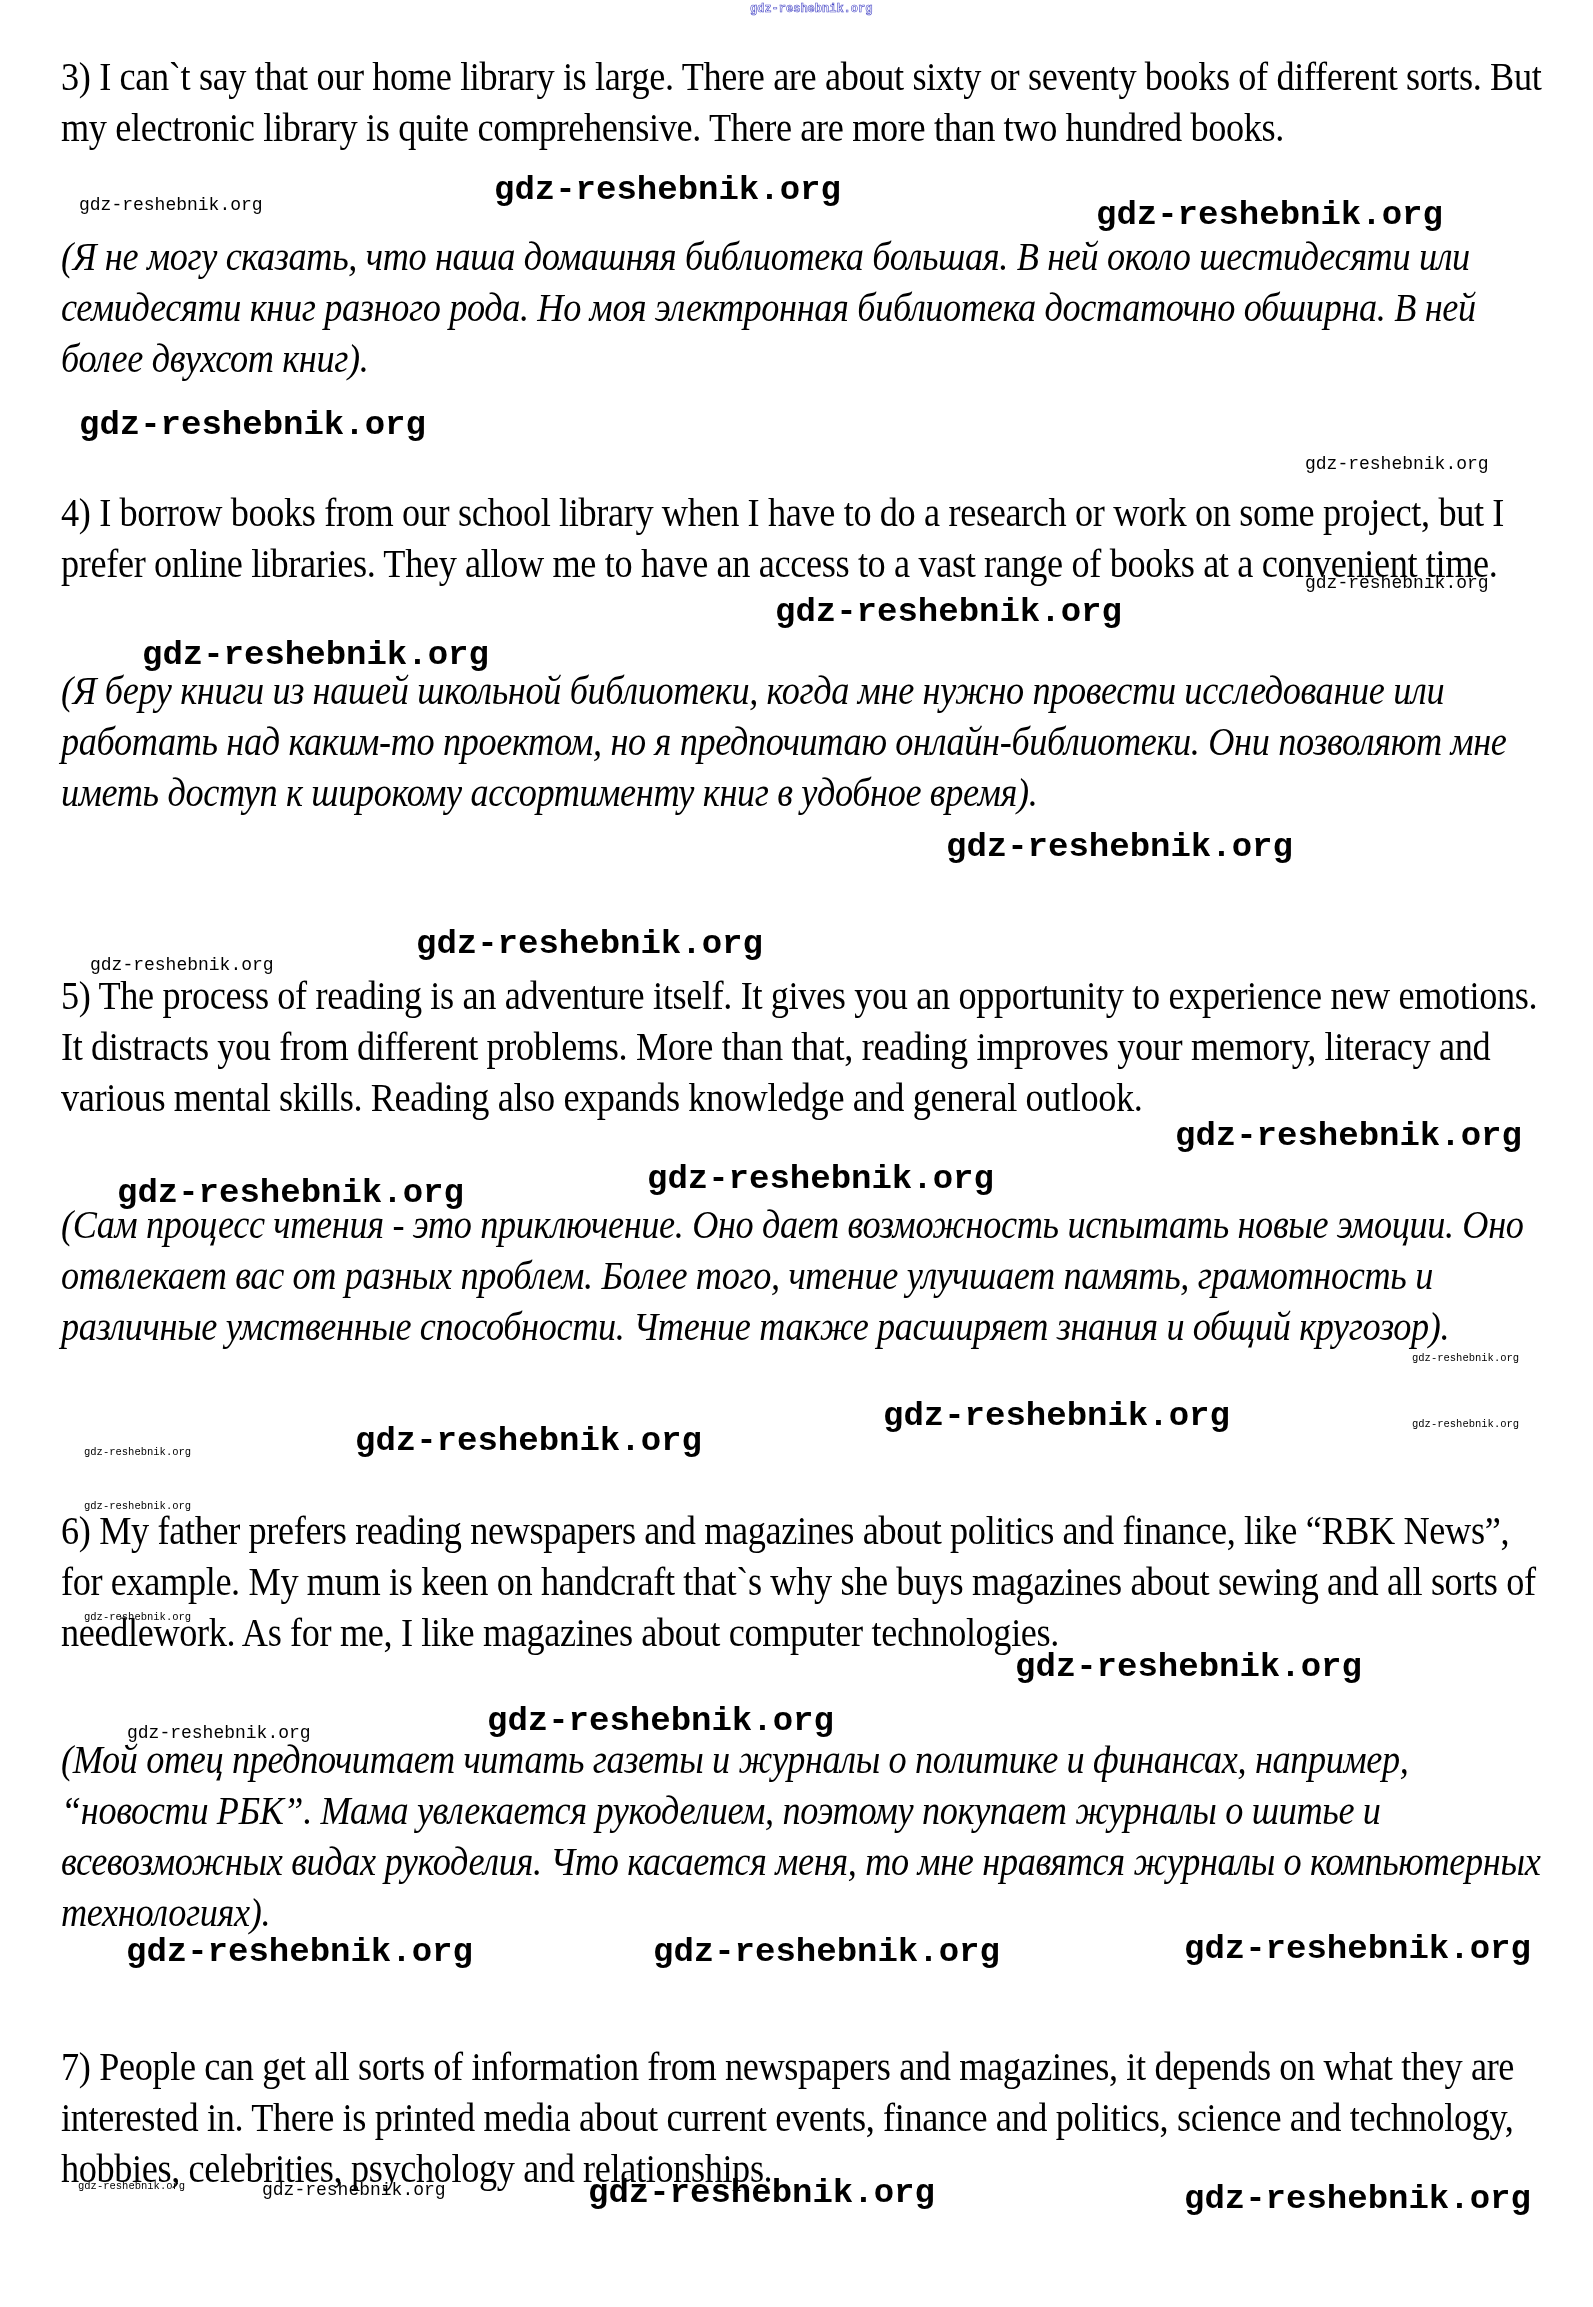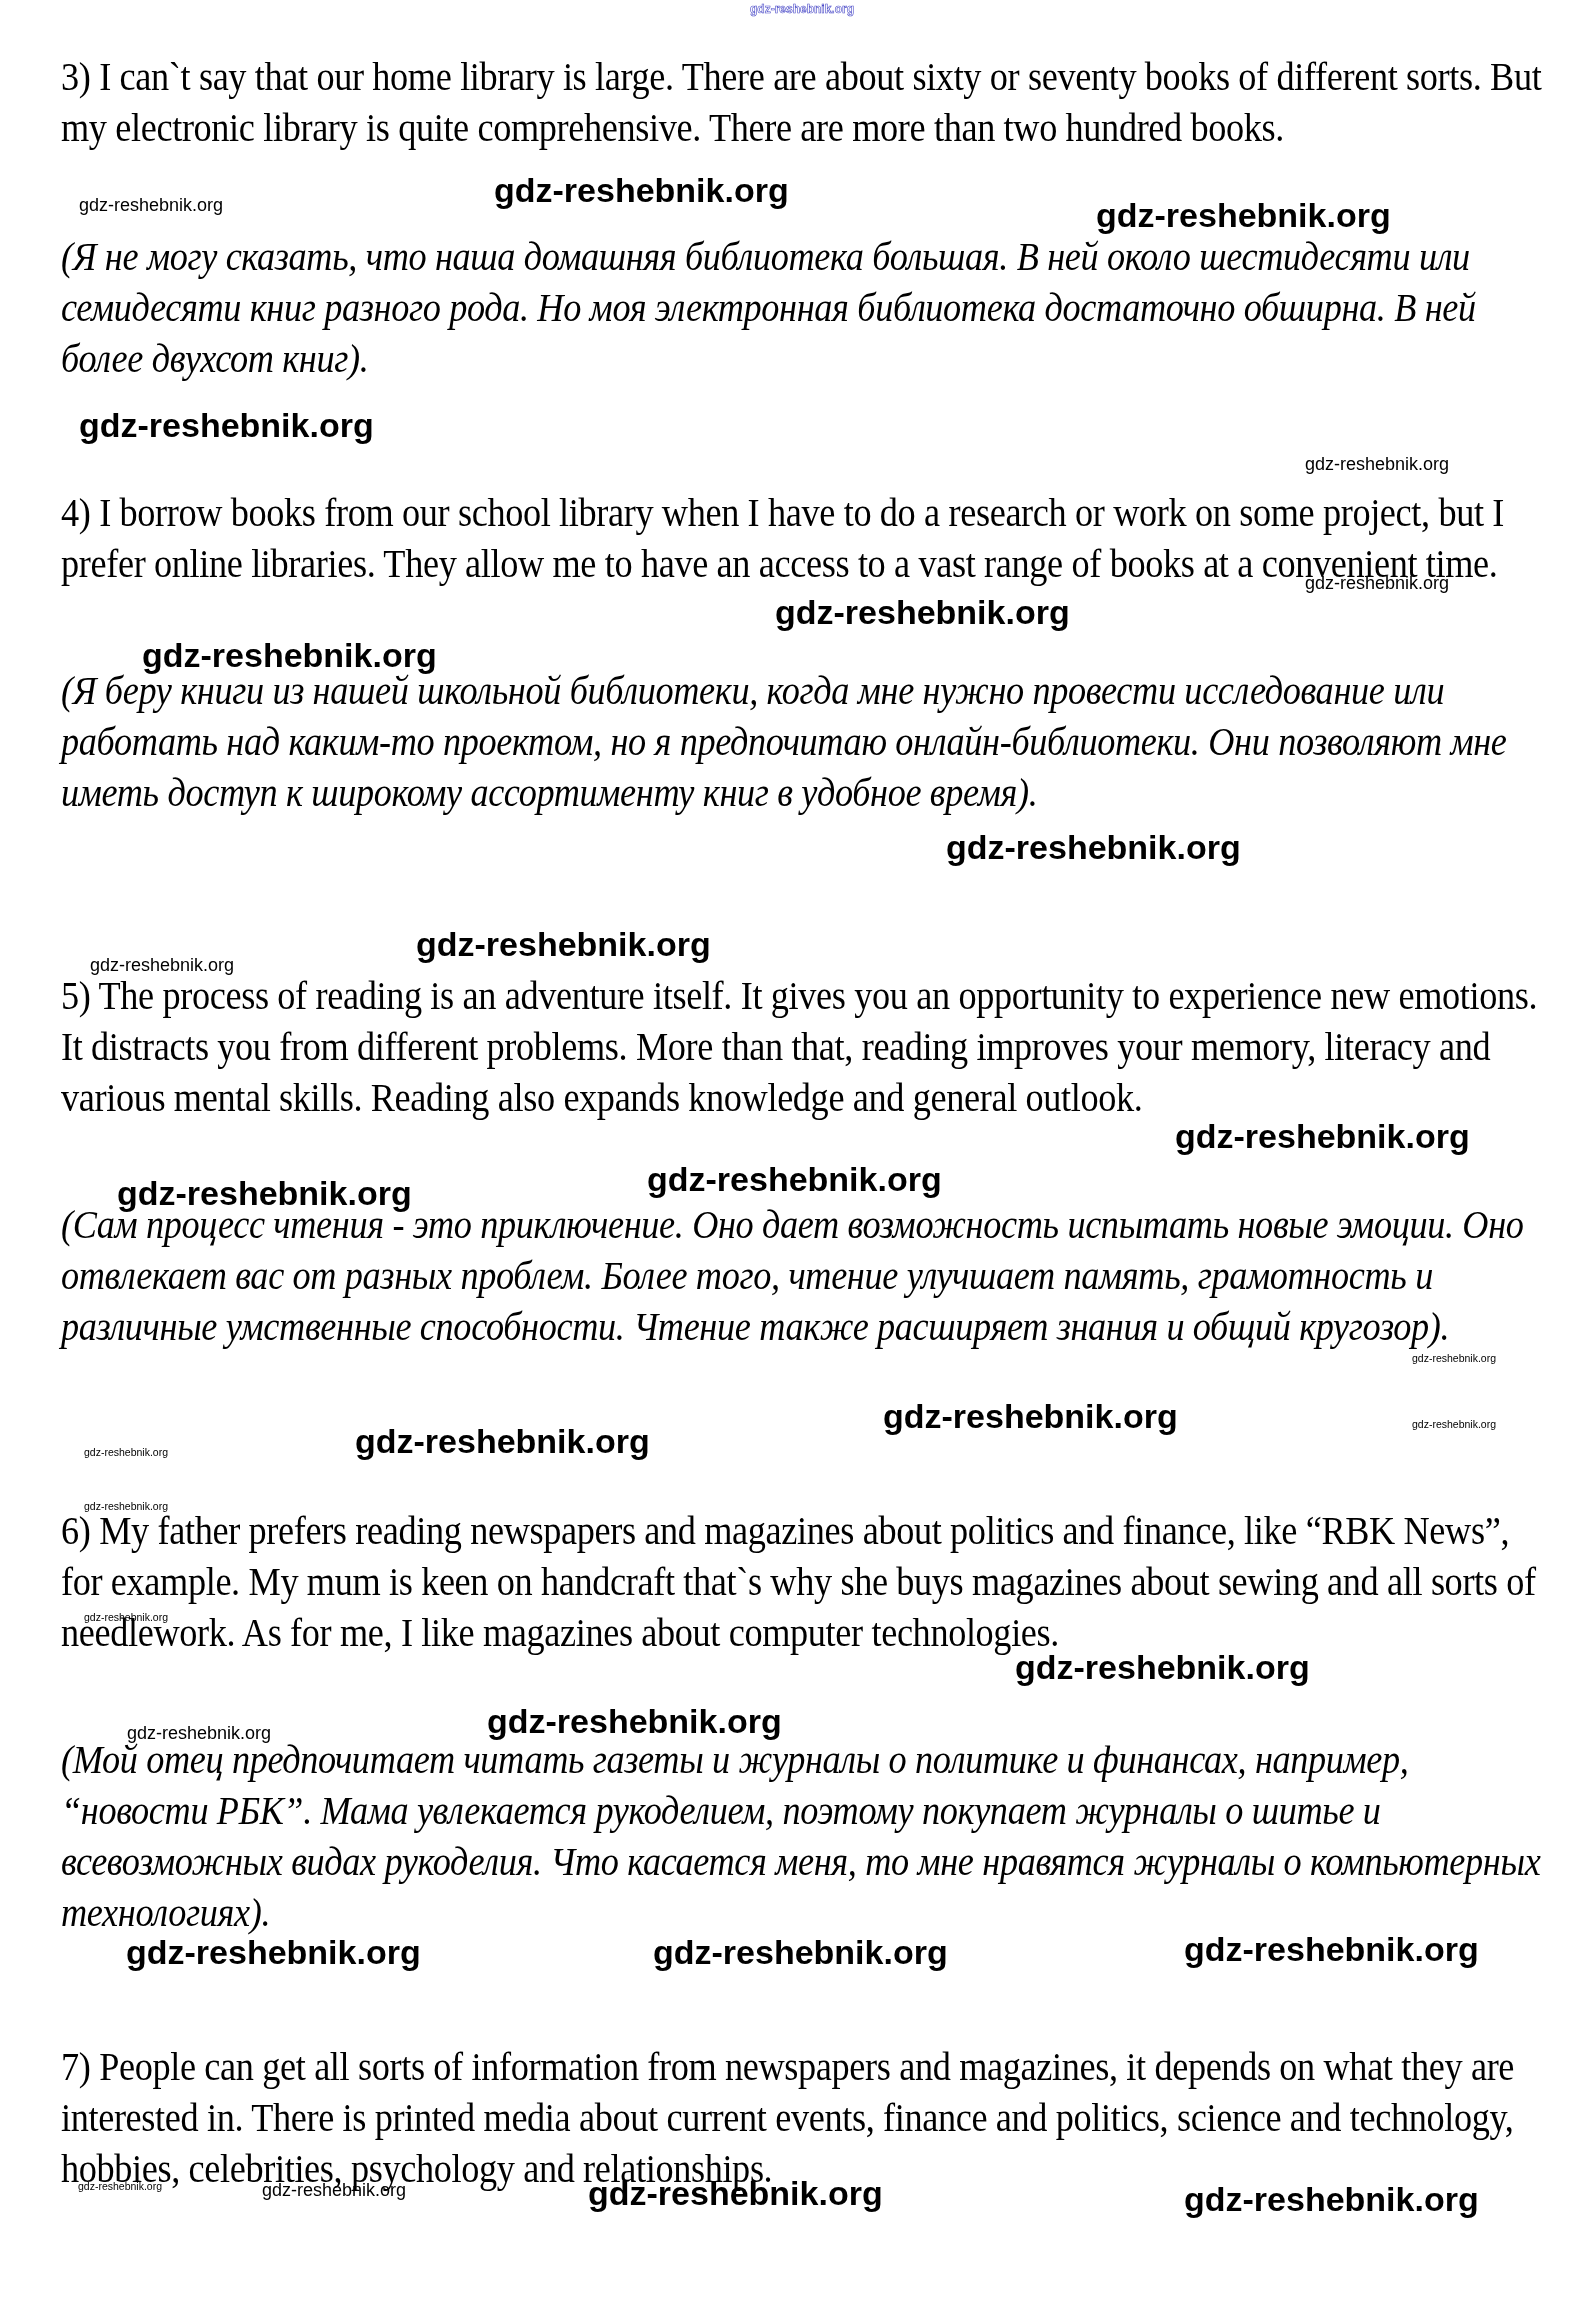--- a/index.html
+++ b/index.html
@@ -8,21 +8,21 @@
   .para {
     position: absolute; left: 61px; width: 1490px;
     font-family: "Liberation Serif", serif; color: #000;
     font-size: 39px; line-height: 51px;
     letter-spacing: -0.4px;
     transform-origin: left top;
   }
   .en { transform: scaleX(0.93); width: 1602px; }
   .ru { font-style: italic; transform: scaleX(0.93); width: 1602px; }
   .wm {
-    position: absolute; font-family: Liberation Sans, sans-serif; color: #000;
+    position: absolute; font-family: Liberation Mono, monospace; color: #000;
     white-space: nowrap; transform-origin: left top;
   }
   .wm-l { font-size: 34px; font-weight: bold; }
   .wm-s { font-size: 18px; }
   .wm-xs { font-size: 10.5px; }
   .wm-top { font-size: 12px; color: #ffffff; -webkit-text-stroke: 0.6px #4a4ac8; font-weight: bold; }
 </style>
 </head>
 <body>
 

